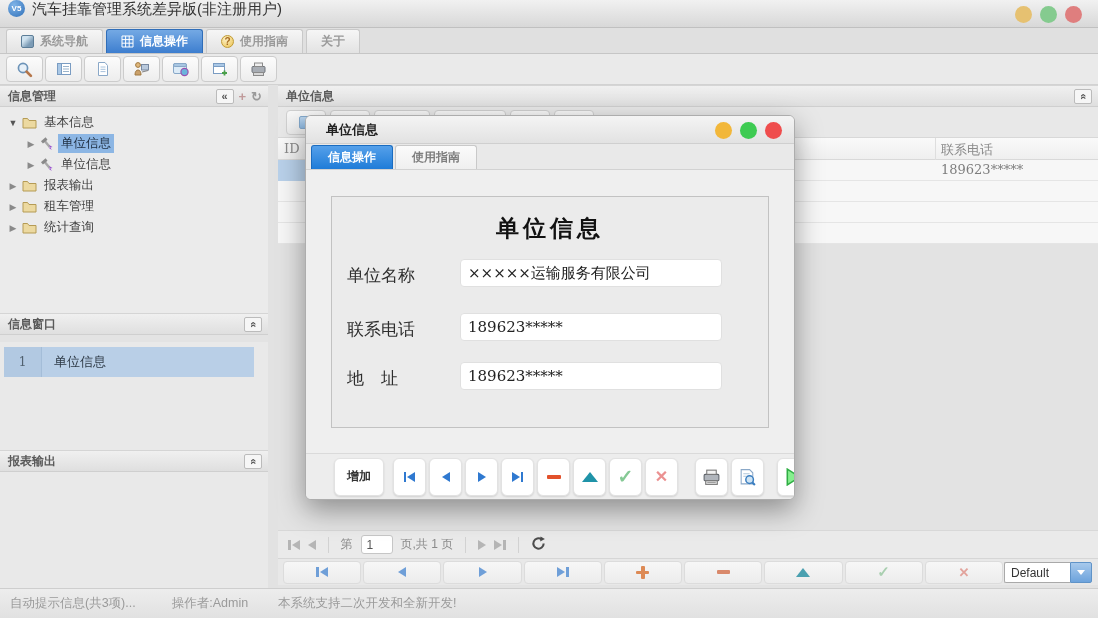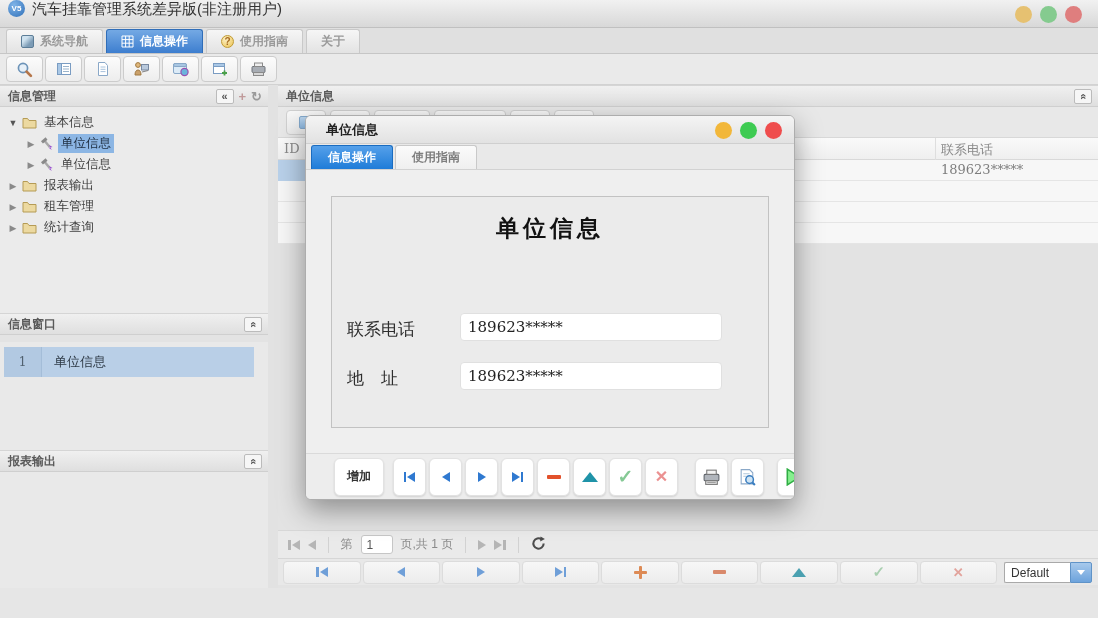--- a/index.html
+++ b/index.html
@@ -99,21 +99,21 @@
   .bbtn { flex:1; height:23px; margin:0 1px; border:1px solid #dcdcdc; border-radius:4px;
     background:linear-gradient(#f7f7f7,#ececec); display:flex; align-items:center; justify-content:center; }
   .minusbar { width:13px; height:3.5px; border-radius:1px; background:#d9896b; }
   .uptri { width:0; height:0; border-left:7px solid transparent; border-right:7px solid transparent; border-bottom:9px solid #4aa0b0; }
   .chk { font-size:15px; font-weight:bold; color:#a9cfb0; }
   .xx  { font-size:13px; font-weight:bold; color:#e2a39c; }
   .plus { position:relative; width:13px; height:13px; }
   .plus:before, .plus:after { content:""; position:absolute; background:#dd8a55; border-radius:1px; }
   .plus:before { left:5px; top:0; width:3.5px; height:13px; }
   .plus:after  { left:0; top:5px; width:13px; height:3.5px; }
-  .combo { display:flex; margin-left:6px; }
+  .combo { display:flex; }
   .combo .val { width:66px; height:21px; border:1px solid #a9a9a9; border-right:none; background:#fff;
     font-size:12px; color:#333; padding:3px 0 0 6px; border-radius:2px 0 0 2px; }
   .combo .btn { width:22px; height:21px; border:1px solid #5f93c8; border-radius:0 2px 2px 0;
     background:linear-gradient(#a7c9ec,#6da3dc); display:flex; align-items:center; justify-content:center; }
   .combo .btn i { width:0; height:0; border-left:4px solid transparent; border-right:4px solid transparent; border-top:5px solid #fff; }
   
   .statusbar { position:absolute; left:0; top:588px; width:1098px; height:30px;
     background:linear-gradient(#ededed,#e1e1e1); border-top:1px solid #cecece;
     display:flex; align-items:center; color:#9a9a9a; font-size:12.5px; }
   .statusbar .s1 { margin-left:10px; } .statusbar .s2 { margin-left:36px; } .statusbar .s3 { margin-left:30px; }
@@ -434,20 +434,25 @@
         <div class="combo">
           <span class="val">Default</span>
           <span class="btn">
               <i></i>
             </span>
         </div>
       </div>
     </div>
   </div>
 
+  <div class="statusbar">
+    <span class="s1">自动提示信息(共3项)...</span>
+    <span class="s2">操作者:Admin</span>
+    <span class="s3">本系统支持二次开发和全新开发!</span>
+  </div>
 
   <div class="dialog">
     <div class="dtitle">
       <span>单位信息</span>
       <span class="macset">
         <span class="mac y"></span>
         <span class="mac g"></span>
         <span class="mac r"></span>
       </span>
     </div>
@@ -455,20 +460,24 @@
       <div class="dtab active">
           <span>信息操作</span>
         </div>
       <div class="dtab">
           <span>使用指南</span>
         </div>
     </div>
     <div class="dbody">
       <div class="formbox">
         <div class="fheading">单位信息</div>
+        <div class="frow r1">
+          <span class="flabel">单位名称</span>
+          <input value="×××××运输服务有限公司" style="">
+        </div>
         <div class="frow r2">
           <span class="flabel">联系电话</span>
           <input value="189623*****" style="">
         </div>
         <div class="frow r3">
           <span class="flabel">地　址</span>
           <input value="189623*****" style="">
         </div>
       </div>
     </div>

